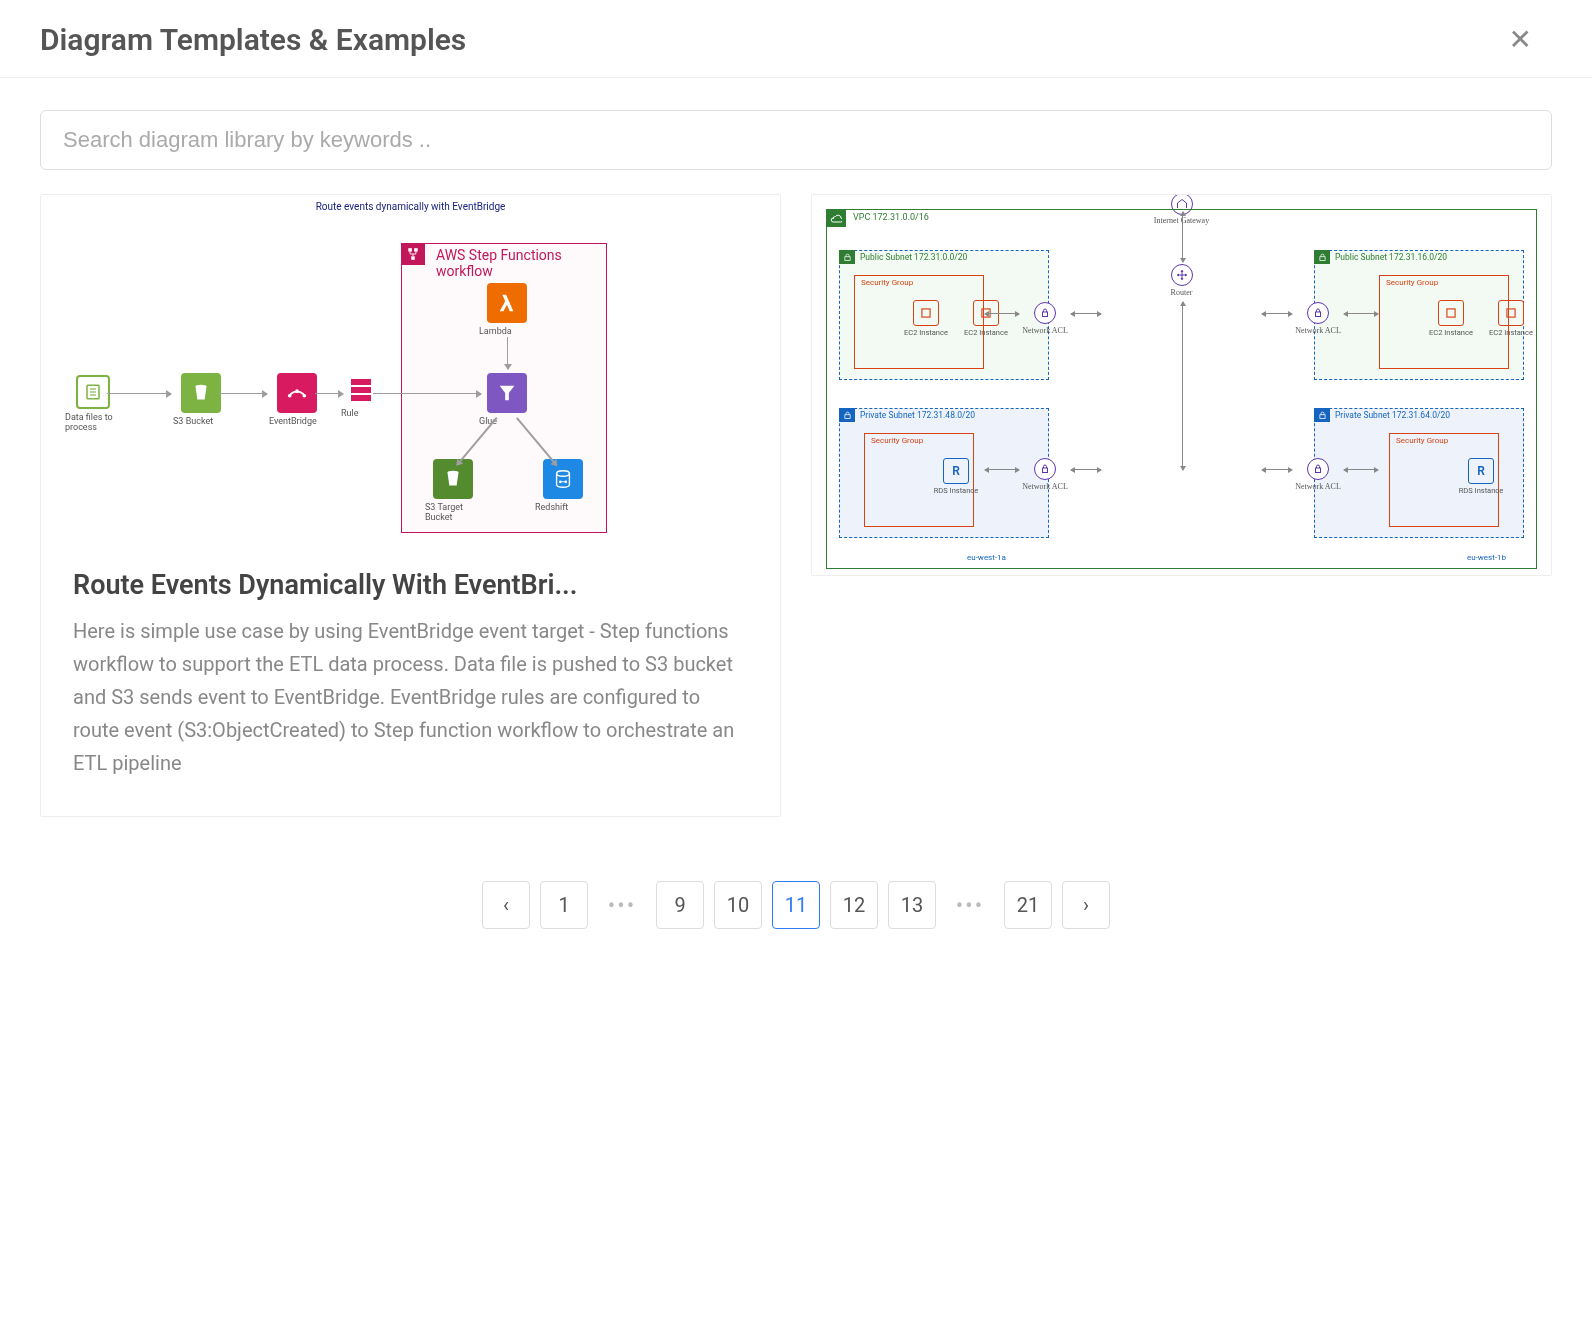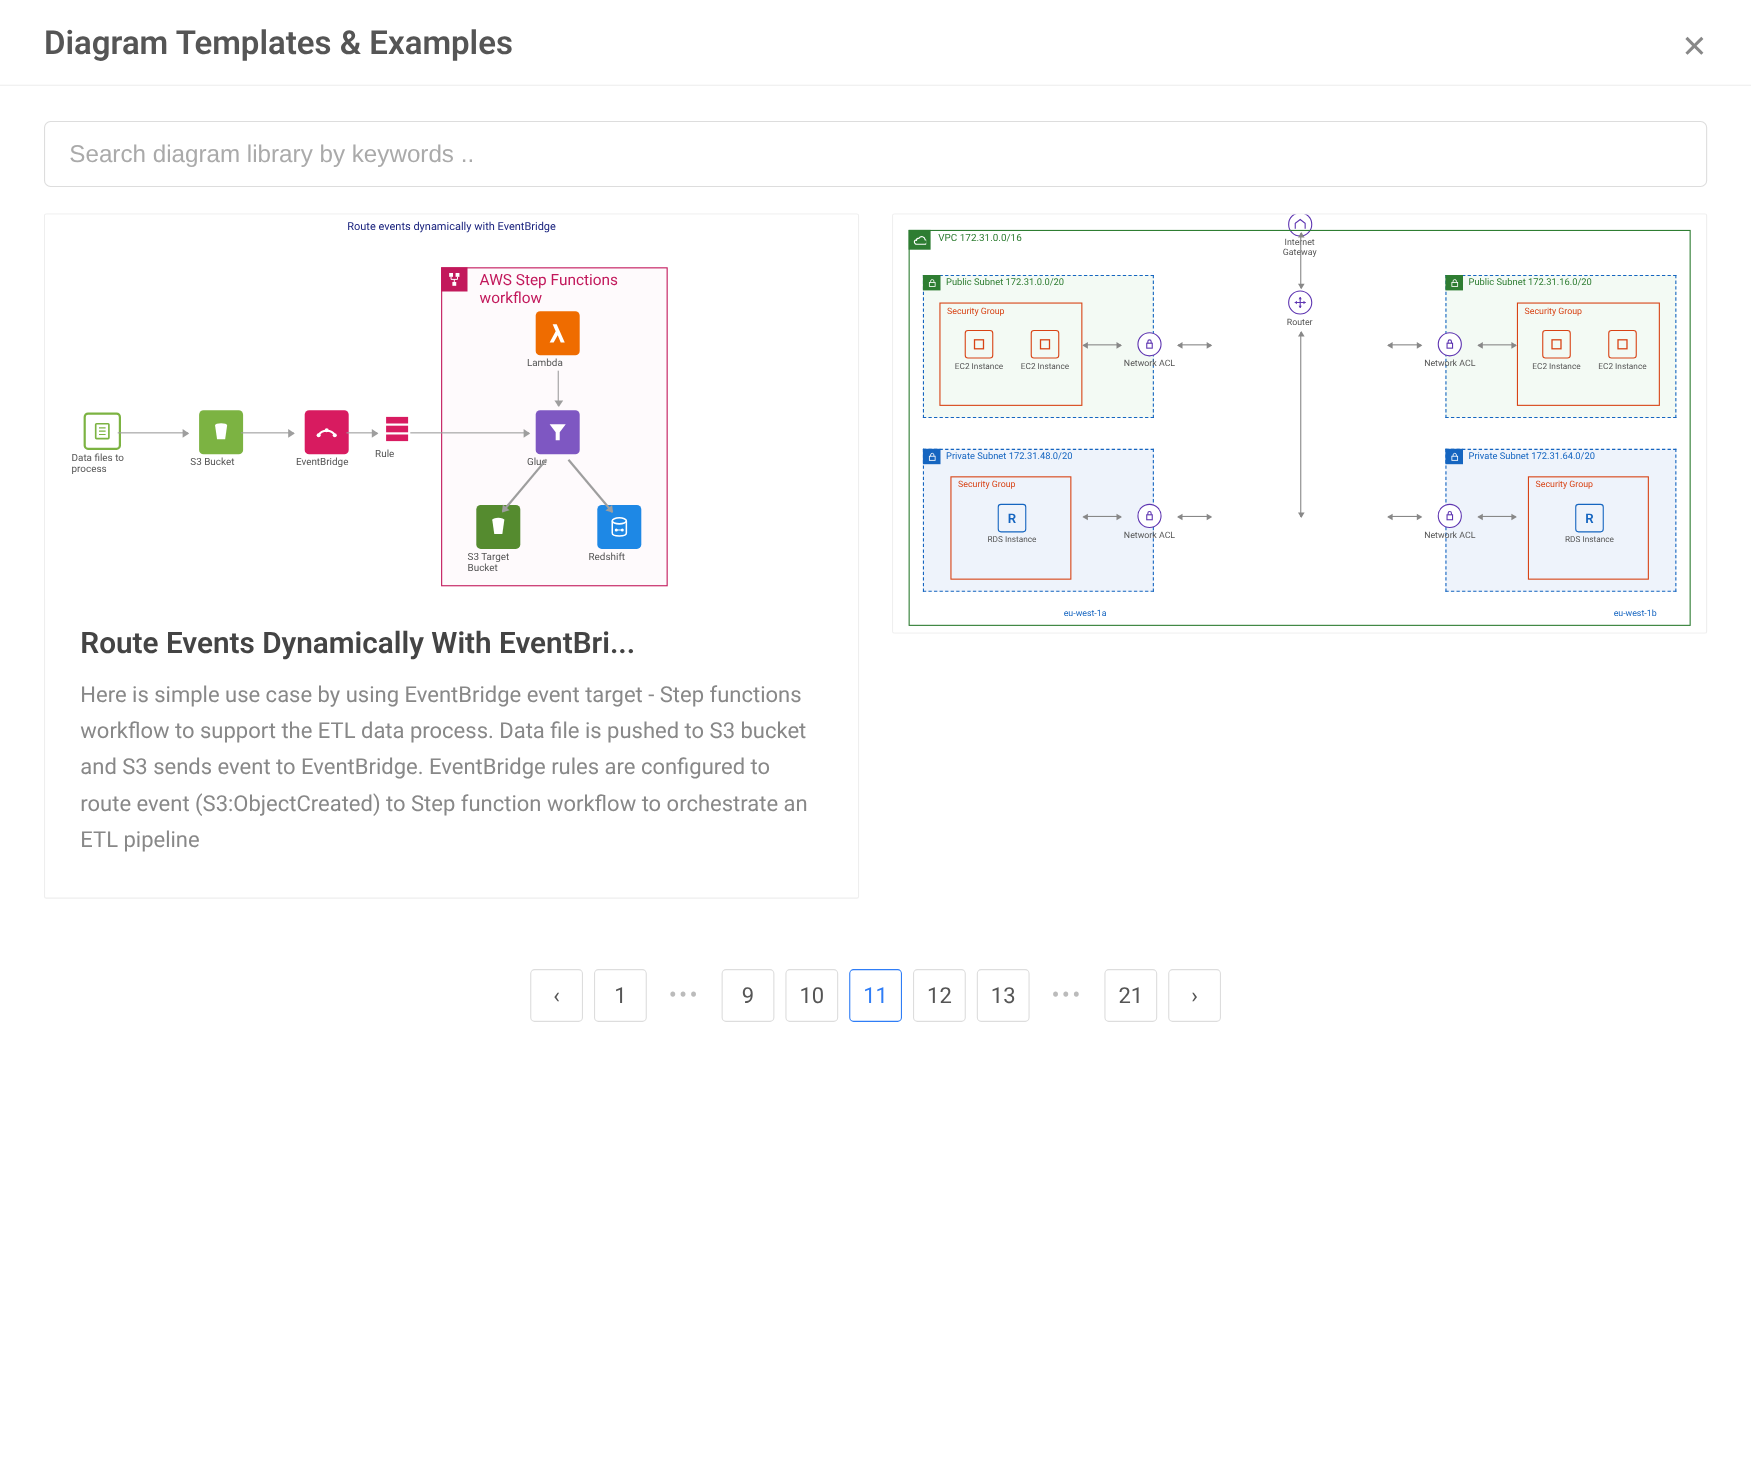--- a/index.html
+++ b/index.html
@@ -4,23 +4,23 @@
 <style>
   * { box-sizing: border-box; }
   body {
     margin: 0;
     font-family: -apple-system, BlinkMacSystemFont, "Segoe UI", Roboto, "Helvetica Neue", Arial, sans-serif;
     background: #fff;
     color: #333;
   }
   .header {
     display: flex;
-    align-items: flex-end;
+    align-items: center;
     justify-content: space-between;
-    padding: 22px 40px 20px 40px;
+    padding: 22px 60px 20px 40px;
     border-bottom: 1px solid #eee;
   }
   .header h1 {
     margin: 0;
     font-size: 30px;
     font-weight: 600;
     color: #555;
   }
   .close-btn {
     font-size: 28px;
@@ -207,24 +207,24 @@
   }
   .vpc-title{ position:absolute; top:2px; left:26px; color:#2e7d32; font-size:9px;}
   .subnet{ position:absolute; border:1px dashed #1565c0; background:rgba(232,245,233,0.5); }
   .subnet.priv{ background:rgba(227,235,248,0.6); }
   .sub-tab{position:absolute;top:-1px;left:-1px;width:16px;height:14px;background:#1565c0;display:flex;align-items:center;justify-content:center;}
   .sub-tab.pub{background:#2e7d32;}
   .sub-title{position:absolute;top:1px;left:20px;font-size:8.5px;color:#1565c0;}
   .sub-title.pub{color:#2e7d32;}
   .sg{position:absolute;border:1px solid #d84315;}
   .sg-title{position:absolute;top:2px;left:6px;font-size:8px;color:#d84315;}
-  .res{position:absolute;text-align:center;width:50px;font-size:7.5px;color:#555;}
+  .res{position:absolute;text-align:center;width:50px;font-size:7.5px;color:#555;margin-left:36px;}
   .res .rb{width:26px;height:26px;margin:0 auto 2px auto;border:1.5px solid #d84315;border-radius:3px;display:flex;align-items:center;justify-content:center;}
   .res.blue .rb{border-color:#1565c0;}
-  .minires{position:absolute;text-align:center;width:60px;font-size:8px;color:#555;}
+  .minires{position:absolute;text-align:center;width:60px;font-size:8px;color:#555;font-family:Liberation Serif, serif;}
   .minires .circ{width:22px;height:22px;border:1.5px solid #5e35b1;border-radius:50%;margin:0 auto 2px auto;background:#fff;display:flex;align-items:center;justify-content:center;}
   .vpc-arrow{position:absolute;height:0;border-top:1px solid #888;}
   .vpc-arrow::before{content:"";position:absolute;left:-1px;top:-3px;border-right:5px solid #888;border-top:3px solid transparent;border-bottom:3px solid transparent;}
   .vpc-arrow::after{content:"";position:absolute;right:-1px;top:-3px;border-left:5px solid #888;border-top:3px solid transparent;border-bottom:3px solid transparent;}
   .vpc-varrow{position:absolute;width:0;border-left:1px solid #888;}
   .vpc-varrow::before{content:"";position:absolute;top:-1px;left:-3px;border-bottom:5px solid #888;border-left:3px solid transparent;border-right:3px solid transparent;}
   .vpc-varrow::after{content:"";position:absolute;bottom:-1px;left:-3px;border-top:5px solid #888;border-left:3px solid transparent;border-right:3px solid transparent;}
   .az{position:absolute;font-size:8px;color:#1565c0;}
 </style>
 </head>

